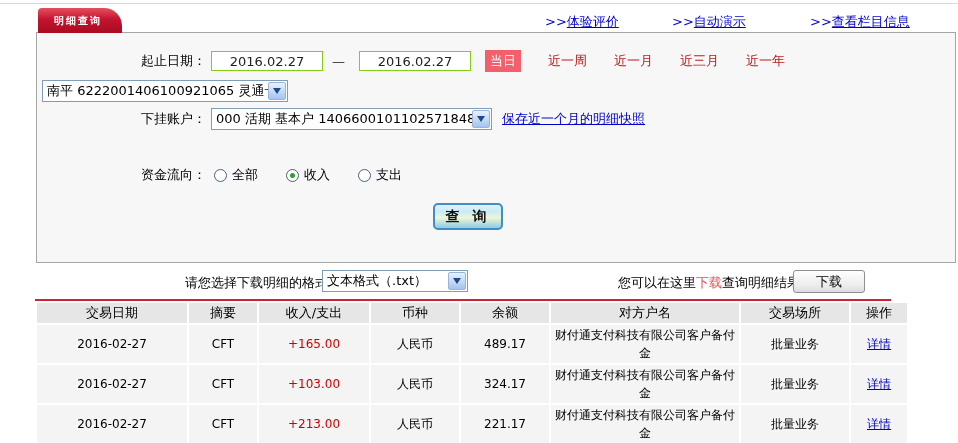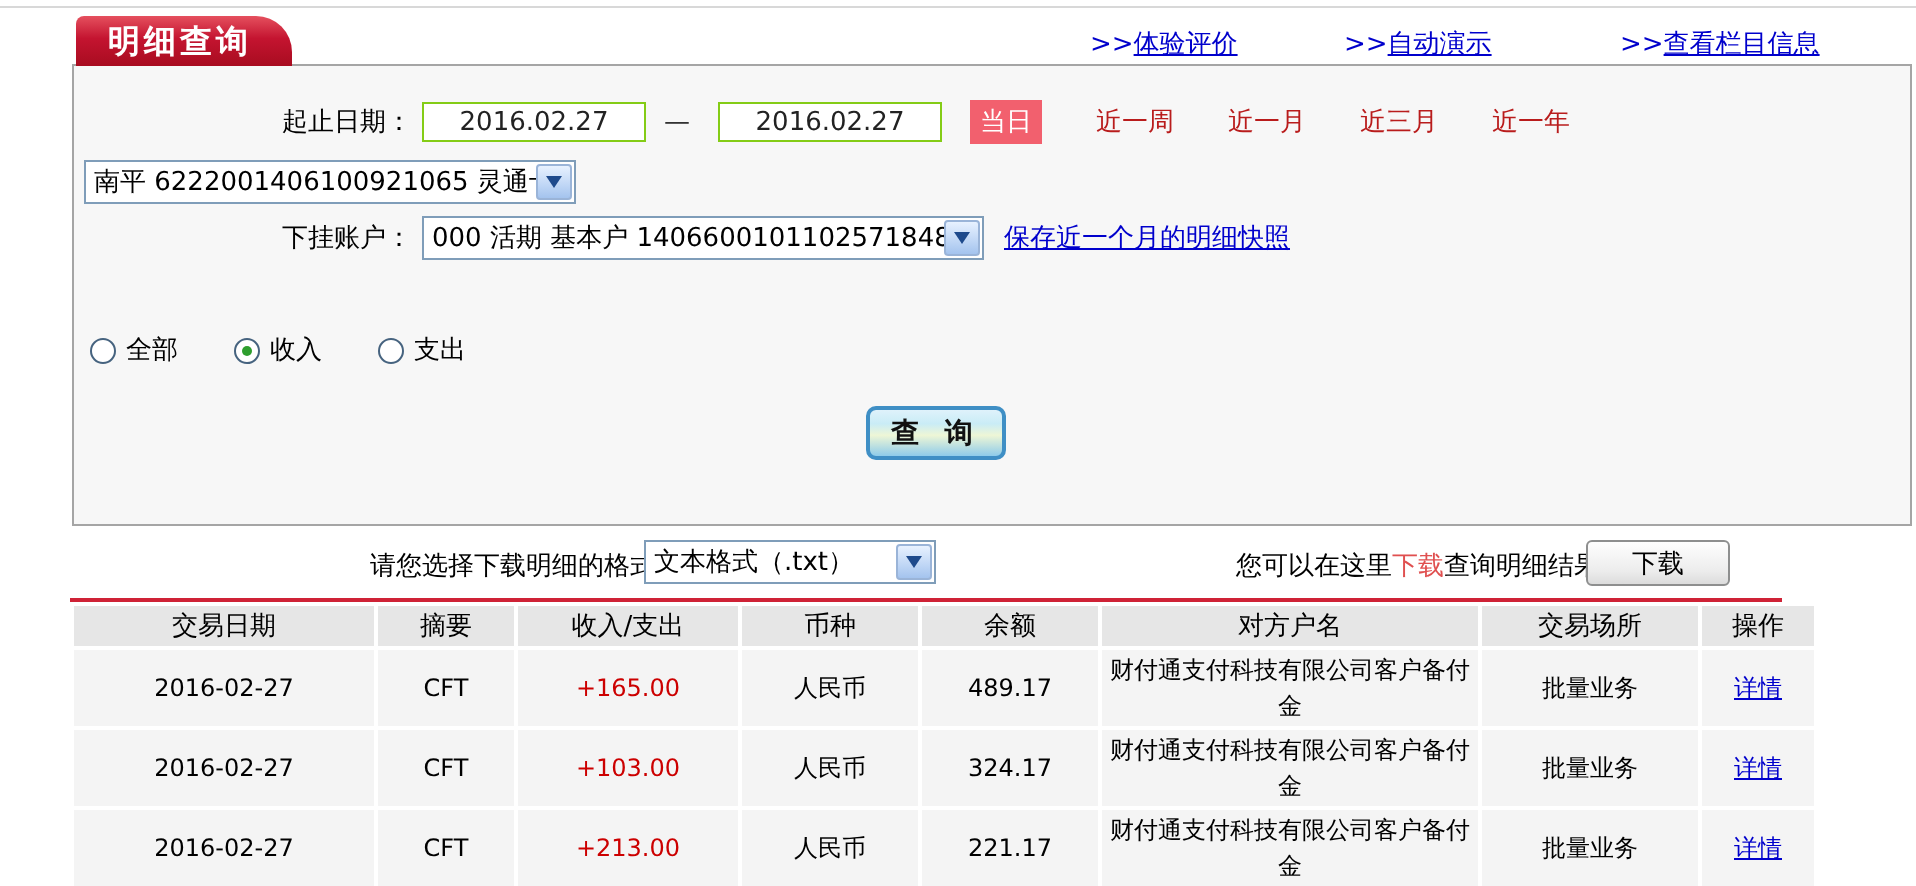--- a/index.html
+++ b/index.html
@@ -4,21 +4,21 @@
 <style>
   * { margin:0; padding:0; box-sizing:border-box; }
   html,body { width:958px; height:443px; background:#fff; overflow:hidden; }
   body { font-family:"DejaVu Sans","Liberation Sans",sans-serif; font-size:13px; color:#000; position:relative; }
 
   .top-rule { position:absolute; top:3px; left:0; width:958px; height:1px; background:#d8d8d8; }
 
   
   .tab { position:absolute; left:38px; top:8px; height:25px; line-height:25px; padding:0 20px 0 16px;
          background:linear-gradient(180deg,#e5505e 0%,#c41430 45%,#a80c20 100%);
-         color:#fff; font-weight:bold; font-size:16px; letter-spacing:2px;
+         color:#fff; font-weight:bold; font-size:10px; letter-spacing:2px;
          border-radius:4px 18px 0 0; z-index:2; }
 
   
   .top-link { position:absolute; top:13px; color:#0000cc; font-size:13px; text-decoration:none; cursor:pointer; }
   .top-link .lbl { text-decoration:underline; }
 
   
   .panel { position:absolute; left:36px; top:32px; width:920px; height:231px;
            background:#f7f7f7; border:1px solid #a5a5a5; }
   .frow { position:absolute; left:0; display:flex; align-items:center; height:24px; }
@@ -121,20 +121,21 @@
       <span class="xsel-text">000 活期 基本户 1406600101102571848</span>
       <span class="xsel-arrow">
           <i class="tri"></i>
         </span>
     </div>
     <span class="snap-link">保存近一个月的明细快照</span>
   </div>
 
 
   <div class="frow" style="top:130px;">
+    <span class="flabel">资金流向：</span>
     <label class="radio">
       <span class="rdot"></span>
       <span>全部</span>
     </label>
     <label class="radio">
       <span class="rdot checked"></span>
       <span>收入</span>
     </label>
     <label class="radio">
       <span class="rdot"></span>

